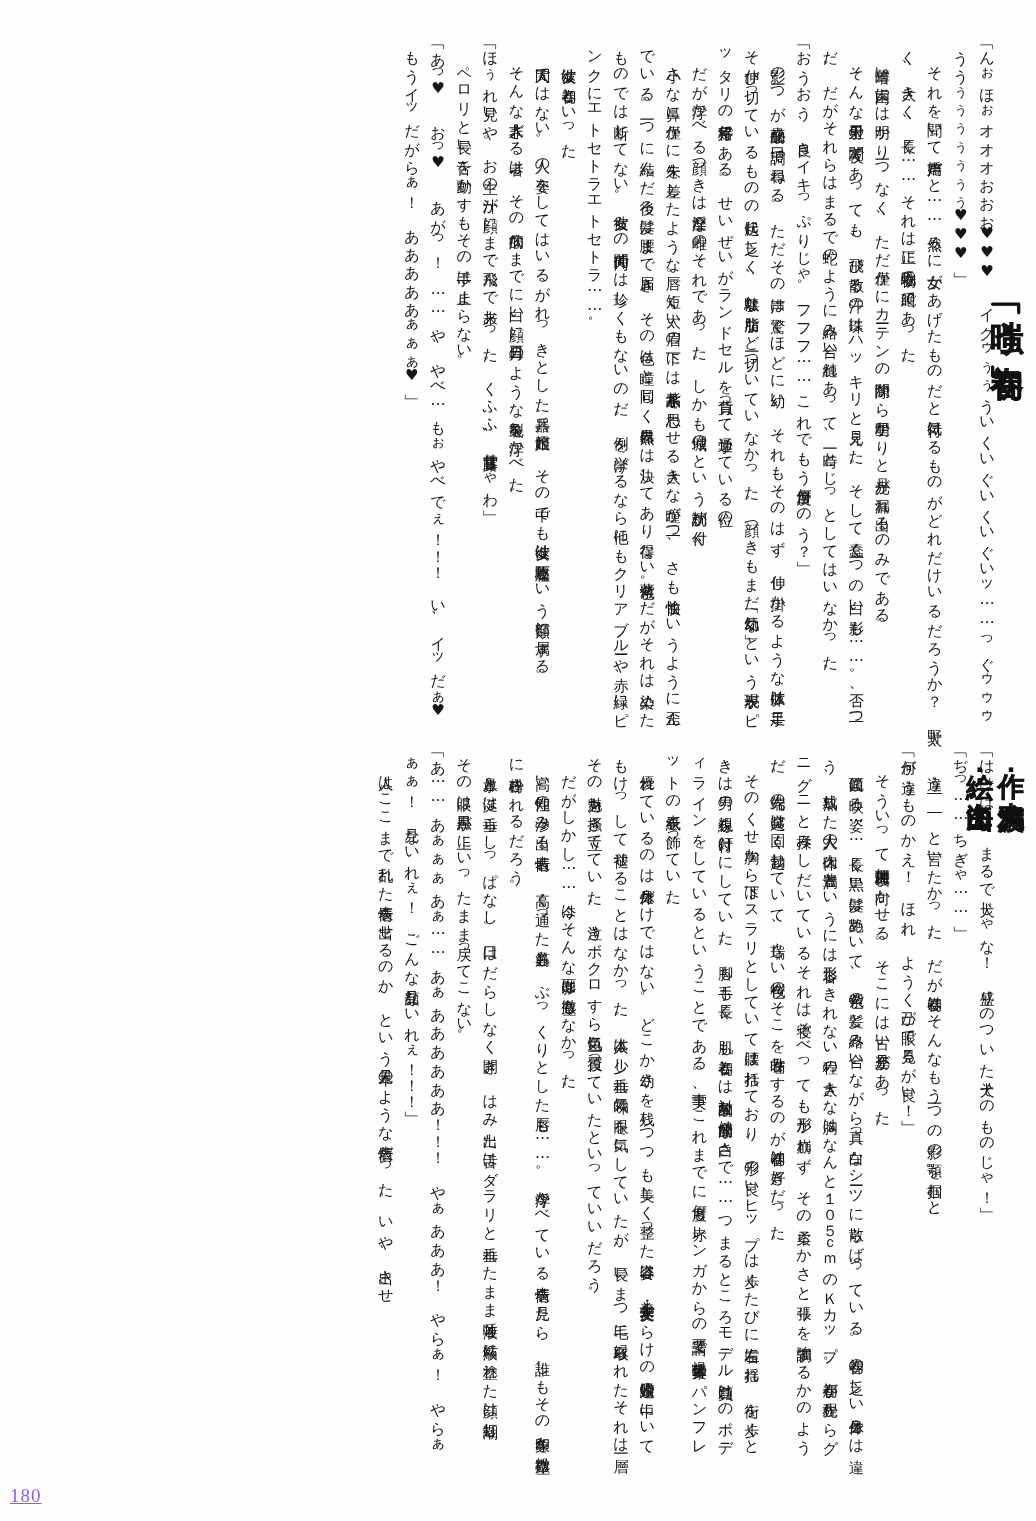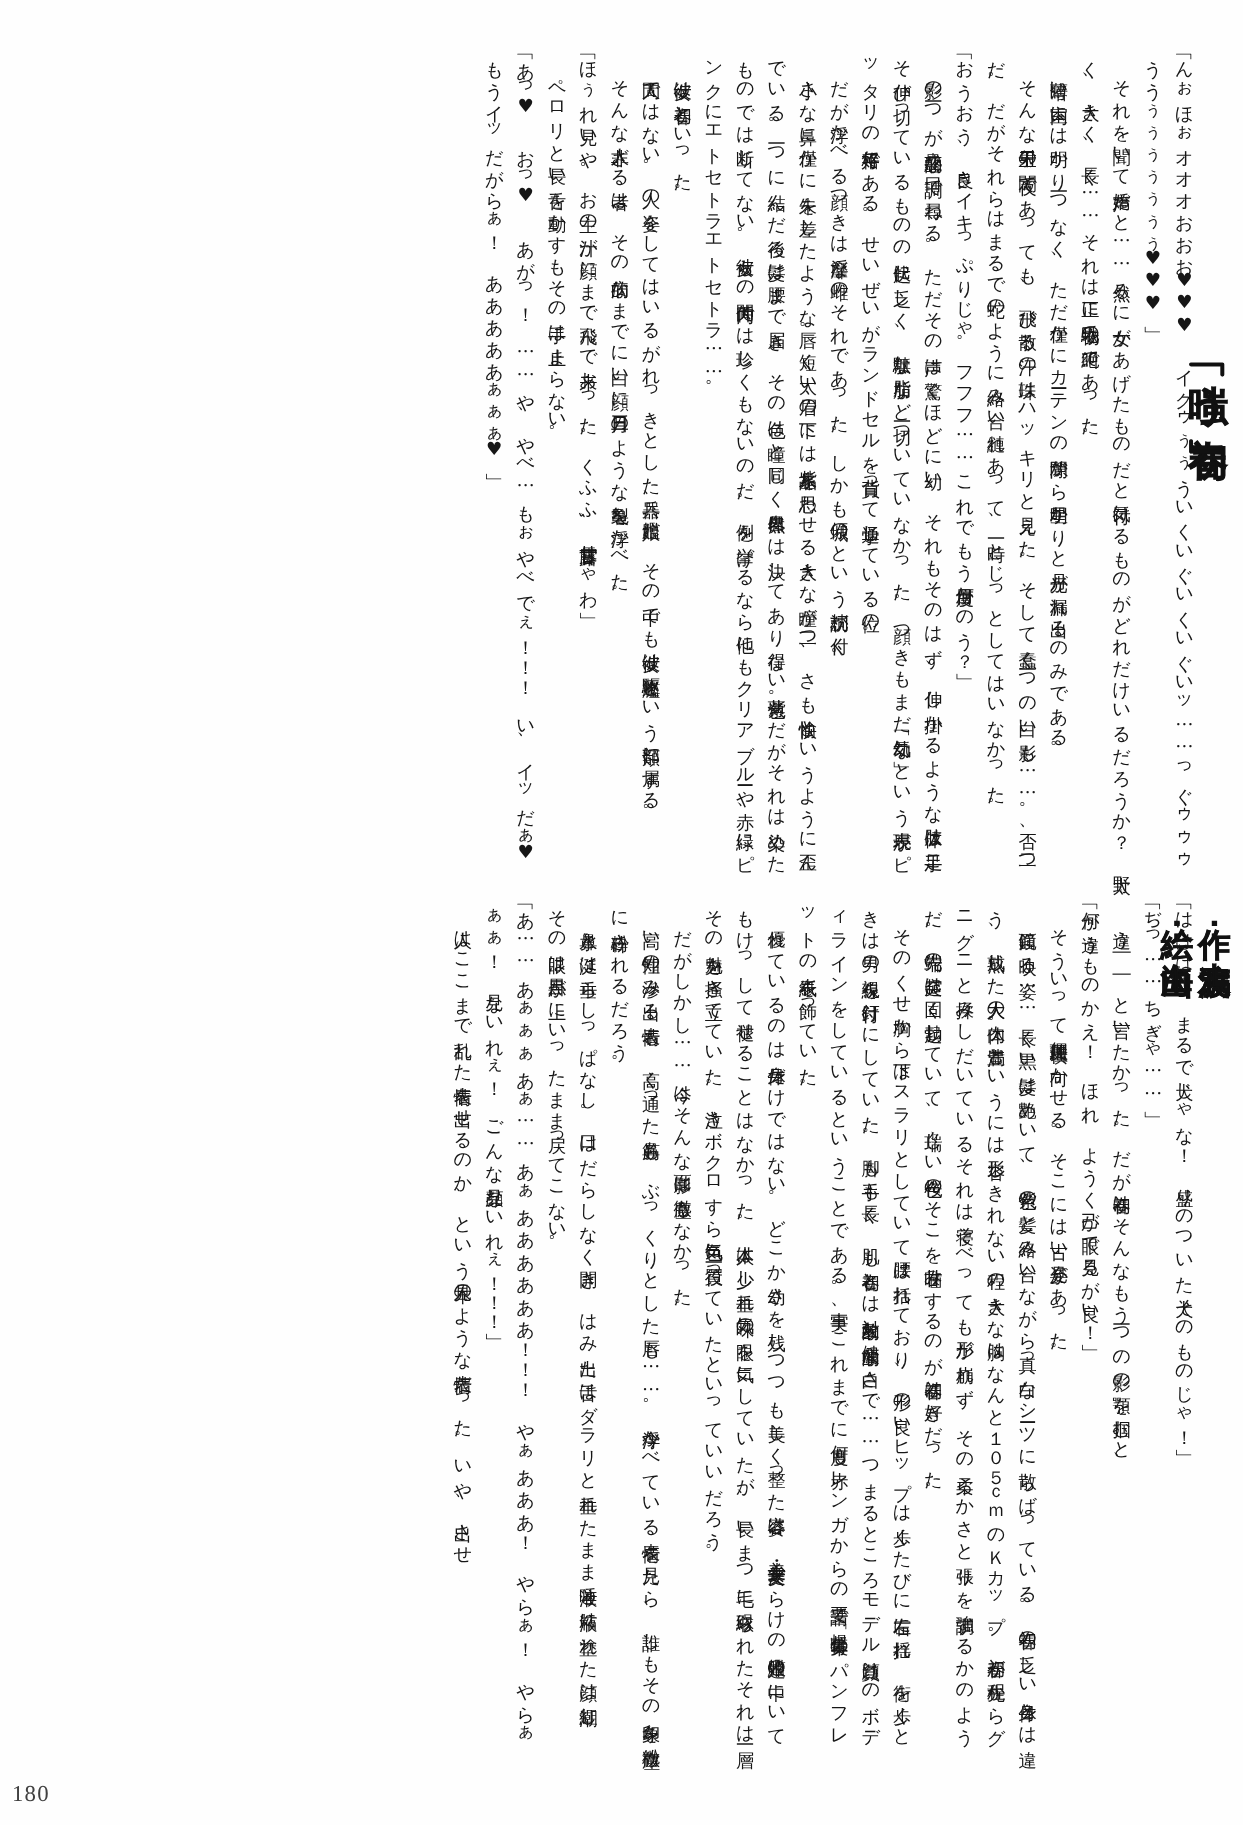--- a/index.html
+++ b/index.html
@@ -101,22 +101,23 @@
     -webkit-text-stroke: 0.5px #111;
   }
 
   
   #page-number {
     position: absolute;
     left: 10px;
     bottom: 14px;
     font-family: "Liberation Serif", "DejaVu Serif", serif;
     font-size: 19px;
-    color: #404040;
+    color: #8b5cf6;
     letter-spacing: 1px;
+    text-decoration: underline;
   }
 </style>
 </head>
 <body>
 
 <div class="page">
 
   <div id="story-title">「嗤う初春」</div>
 
   <div id="credits">

